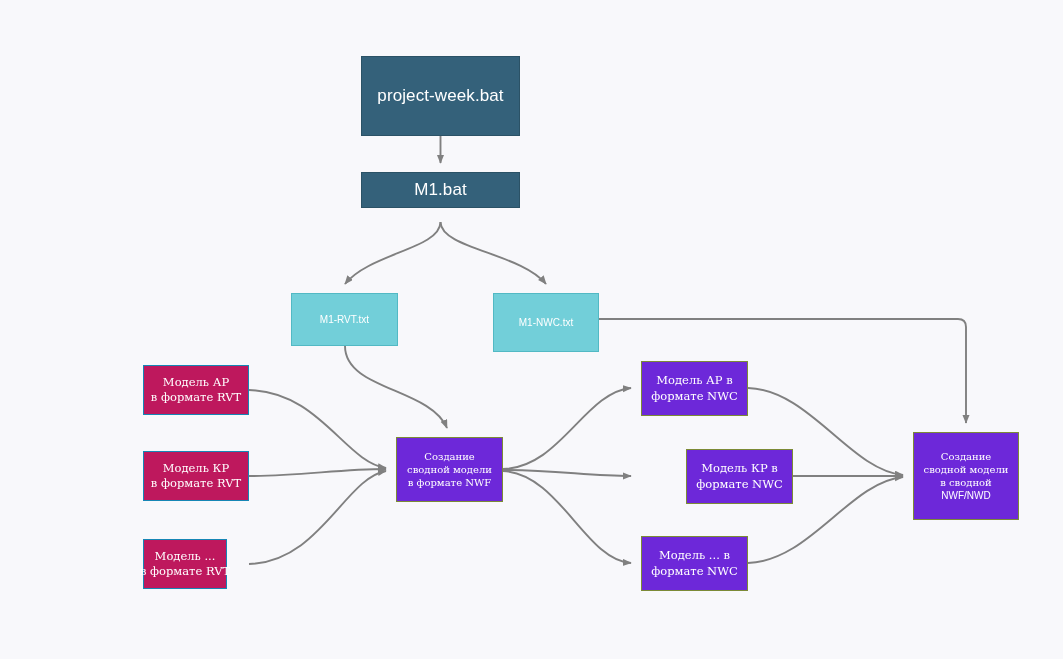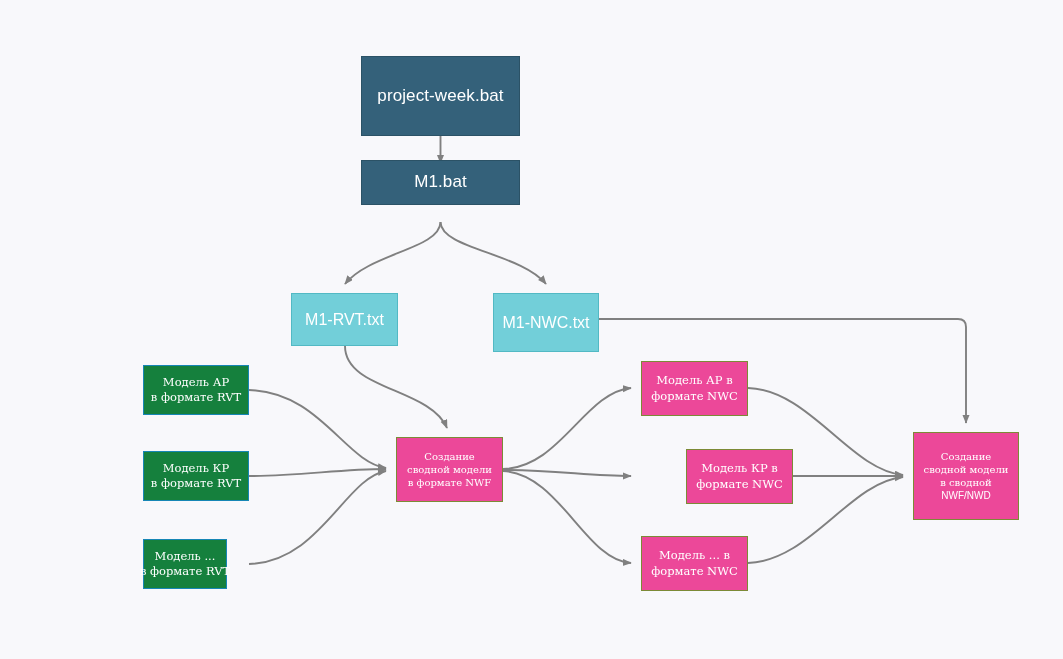--- a/index.html
+++ b/index.html
@@ -42,33 +42,33 @@
   .node.dark {
     background: #34617a;
     border: 1px solid #2b5266;
     font-size: 17px;
     letter-spacing: 0.1px;
   }
   
   .node.cyan {
     background: #72cfd9;
     border: 1px solid #52b9c4;
-    font-size: 16px;
+    font-size: 10px;
     color: #ffffff;
   }
   
   .node.blue {
-    background: #15803d;
+    background: #be185d;
     border: 1px solid #1686b5;
     font-size: 11.5px;
     color: #ffffff;
   }
   
   .node.green {
-    background: #ec4899;
+    background: #6d28d9;
     border: 1px solid #7c8a36;
     font-size: 11.5px;
     color: #ffffff;
   }
   .node.green.big { font-size: 10px; }
   .cyr { font-family: "DejaVu Serif", "Liberation Serif", serif; }
 </style>
 </head>
 <body>
 
@@ -93,21 +93,21 @@
         <path d="M 748 388 C 810 390 850 470 903 475"></path>
         <path d="M 748 476 C 800 476 855 476 903 476"></path>
         <path d="M 748 563 C 810 561 850 482 903 477"></path>
         <path d="M 599 319 L 958 319 Q 966 319 966 327 L 966 423"></path>
       </g>
   </svg>
   <div id="node-layer">
       <div class="node dark" style="left: 361px; top: 56px; width: 159px; height: 80px;">
         <span class="line">project-week.bat</span>
       </div>
-      <div class="node dark" style="left: 361px; top: 160px; width: 159px; height: 45px;">
+      <div class="node dark" style="left: 361px; top: 172px; width: 159px; height: 36px;">
         <span class="line">M1.bat</span>
       </div>
       <div class="node cyan" style="left: 291px; top: 293px; width: 107px; height: 53px;">
         <span class="line">M1-RVT.txt</span>
       </div>
       <div class="node cyan" style="left: 493px; top: 293px; width: 106px; height: 59px;">
         <span class="line">M1-NWC.txt</span>
       </div>
       <div class="node blue" style="left: 143px; top: 365px; width: 106px; height: 50px;">
         <span class="line cyr">Модель АР</span>

